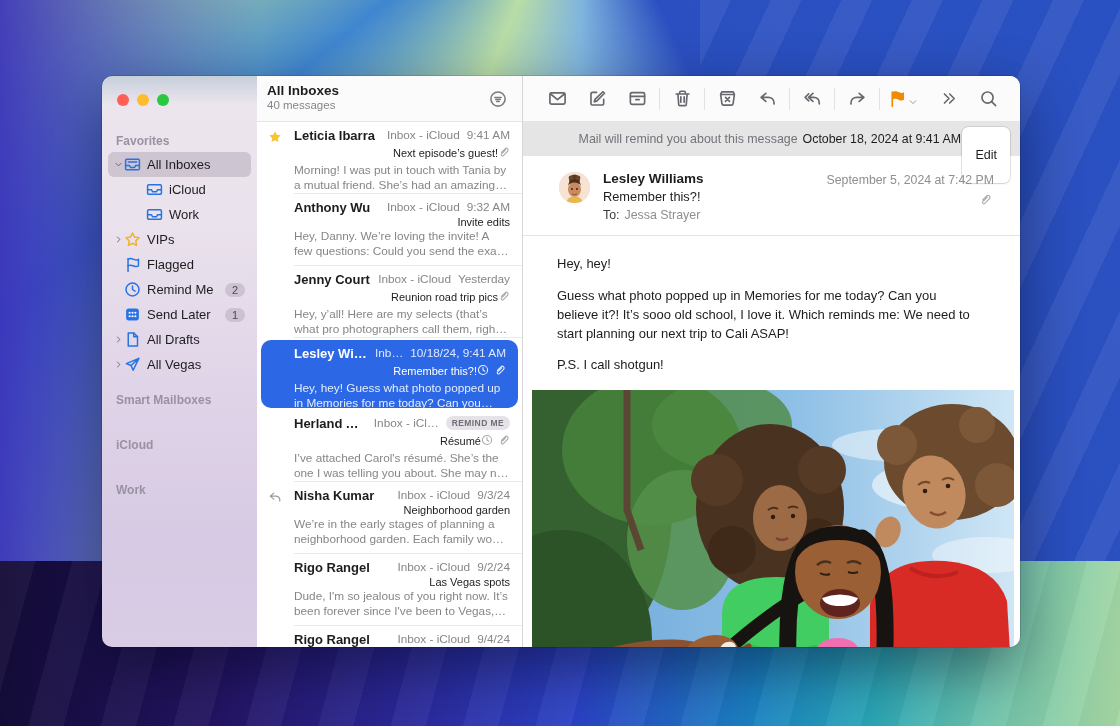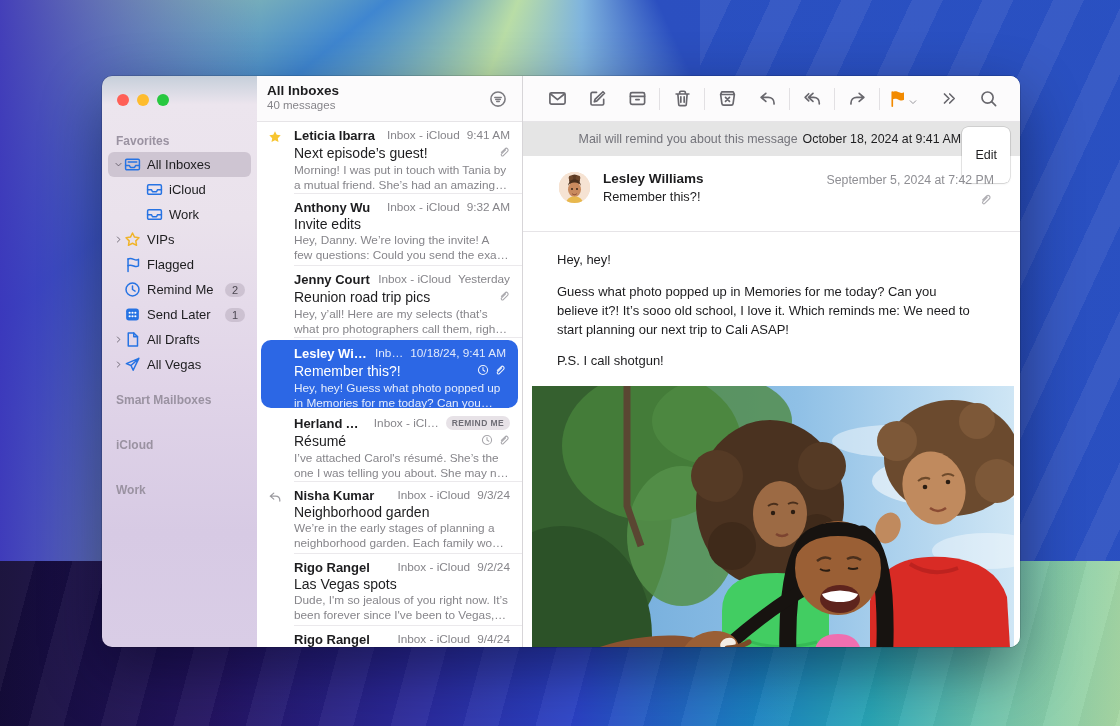--- a/index.html
+++ b/index.html
@@ -50,21 +50,21 @@
   .msg-row { position:relative; padding:6px 12px 7px 37px; height:72px; }
   .msg-row .divider { position:absolute; left:37px; right:0; bottom:0; border-bottom:1px solid #ebe9ec; }
   .msg-row .gutter { position:absolute; left:11px; top:8px; width:14px; height:14px; }
   .gutter.star { color:#f7c531; } .gutter.reply { color:#9a999e; }
   .gutter svg { width:14px; height:14px; }
   .l1 { display:flex; align-items:flex-start; gap:6px; }
   .sender { font-size:13px; font-weight:bold; color:#1d1d1f; flex:1; white-space:nowrap; overflow:hidden; text-overflow:ellipsis; }
   .meta { font-size:11.8px; color:#86858a; white-space:nowrap; display:flex; gap:7px; align-items:baseline; }
   .remind-pill { font-size:8.5px; font-weight:bold; letter-spacing:.4px; color:#6f6e76; background:#e7e2e7; border-radius:7px; padding:2px 6px; align-self:center; }
   .l2 { display:flex; align-items:center; margin-top:1px; }
-  .subject { font-size:14px; color:#1d1d1f; flex:1; white-space:nowrap; overflow:hidden; text-overflow:ellipsis; }
+  .subject { font-size:11px; color:#1d1d1f; flex:1; white-space:nowrap; overflow:hidden; text-overflow:ellipsis;text-align:right; }
   .l2-icons { display:flex; gap:5px; color:#a8a7ac; }
   .l2-icons svg { width:12px; height:12px; }
   .preview { font-size:11.8px; line-height:1.3; color:#86858a; margin-top:1px;
     display:-webkit-box; -webkit-line-clamp:2; -webkit-box-orient:vertical; overflow:hidden; }
   .msg-row.selected { background:#2c67e5; border-radius:10px; margin:2px 4px; height:68px; padding-left:33px; }
   .msg-row.selected .sender,.msg-row.selected .subject { color:#fff; }
   .msg-row.selected .meta { color:rgba(255,255,255,.85); }
   .msg-row.selected .preview { color:rgba(255,255,255,.88); }
   .msg-row.selected .l2-icons { color:rgba(255,255,255,.9); }
 
@@ -489,20 +489,23 @@
             <ellipse cx="15.5" cy="17.5" rx="6.5" ry="7.5" fill="#c98a5e"></ellipse>
             <path d="M9 15c0-5 3-7.5 6.5-7.5S22 10 22 15c0-2-1.5-4.5-6.5-4.5S9 13 9 15z" fill="#4a2f1c"></path>
             <circle cx="13" cy="17" r=".9" fill="#2b1d12"></circle>
               <circle cx="18" cy="17" r=".9" fill="#2b1d12"></circle>
             <path d="M13.5 22c1.3 1 2.7 1 4 0" stroke="#8a4b33" stroke-width="1" fill="none" stroke-linecap="round"></path>
             <path d="M7 31c1-5 4.5-6.5 8.5-6.5S23 26 24 31z" fill="#e8b84d"></path>
           </svg>
         </span>
         <div class="m-sender">Lesley Williams</div>
         <div class="m-subject">Remember this?!</div>
+        <div class="m-to">
+          <span>To:</span><span class="recip">Jessa Strayer</span>
+        </div>
         <div class="m-date">September 5, 2024 at 7:42 PM</div>
         <div class="m-clip"><svg class="ic" viewBox="0 0 16 16">
               <path d="M4.5 8.6l4.9-4.9a2.4 2.4 0 0 1 3.4 3.4l-5.7 5.7a1.6 1.6 0 0 1-2.3-2.3l5.3-5.3"></path>
             </svg></div>
       </div>
 
       <div class="mbody" id="message-body">
           <p>Hey, hey!</p>
           <p>Guess what photo popped up in Memories for me today? Can you believe it?! It’s sooo old school, I love it. Which reminds me: We need to start planning our next trip to Cali ASAP!</p>
           <p>P.S. I call shotgun!</p>

